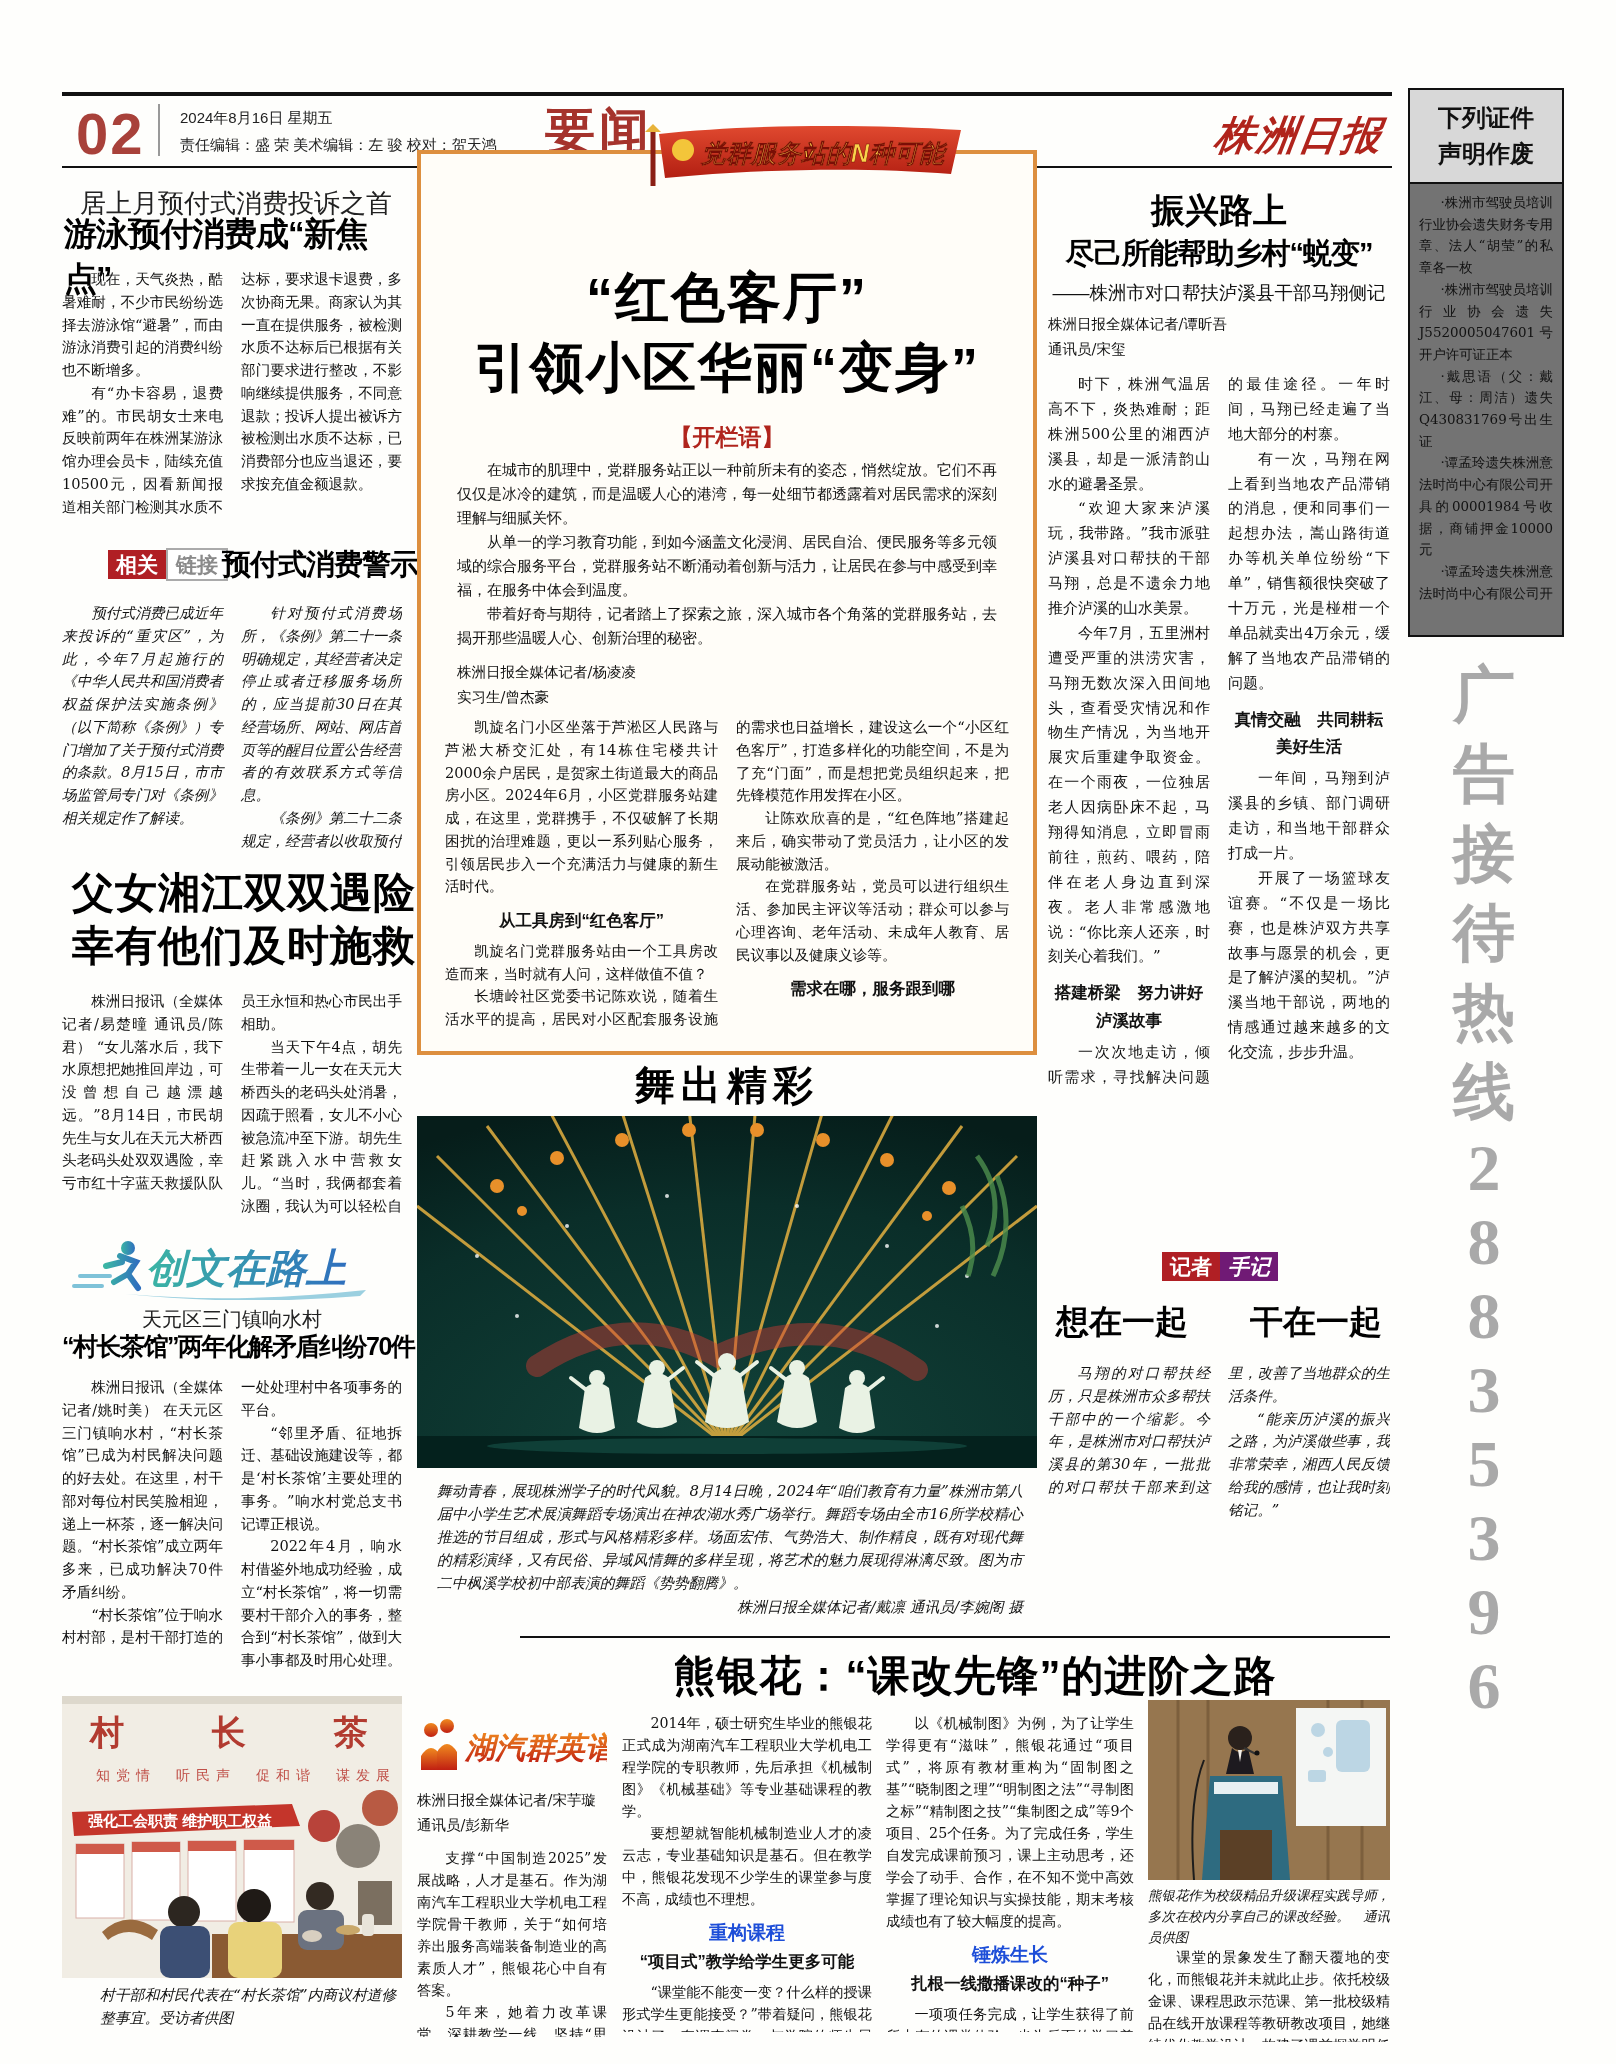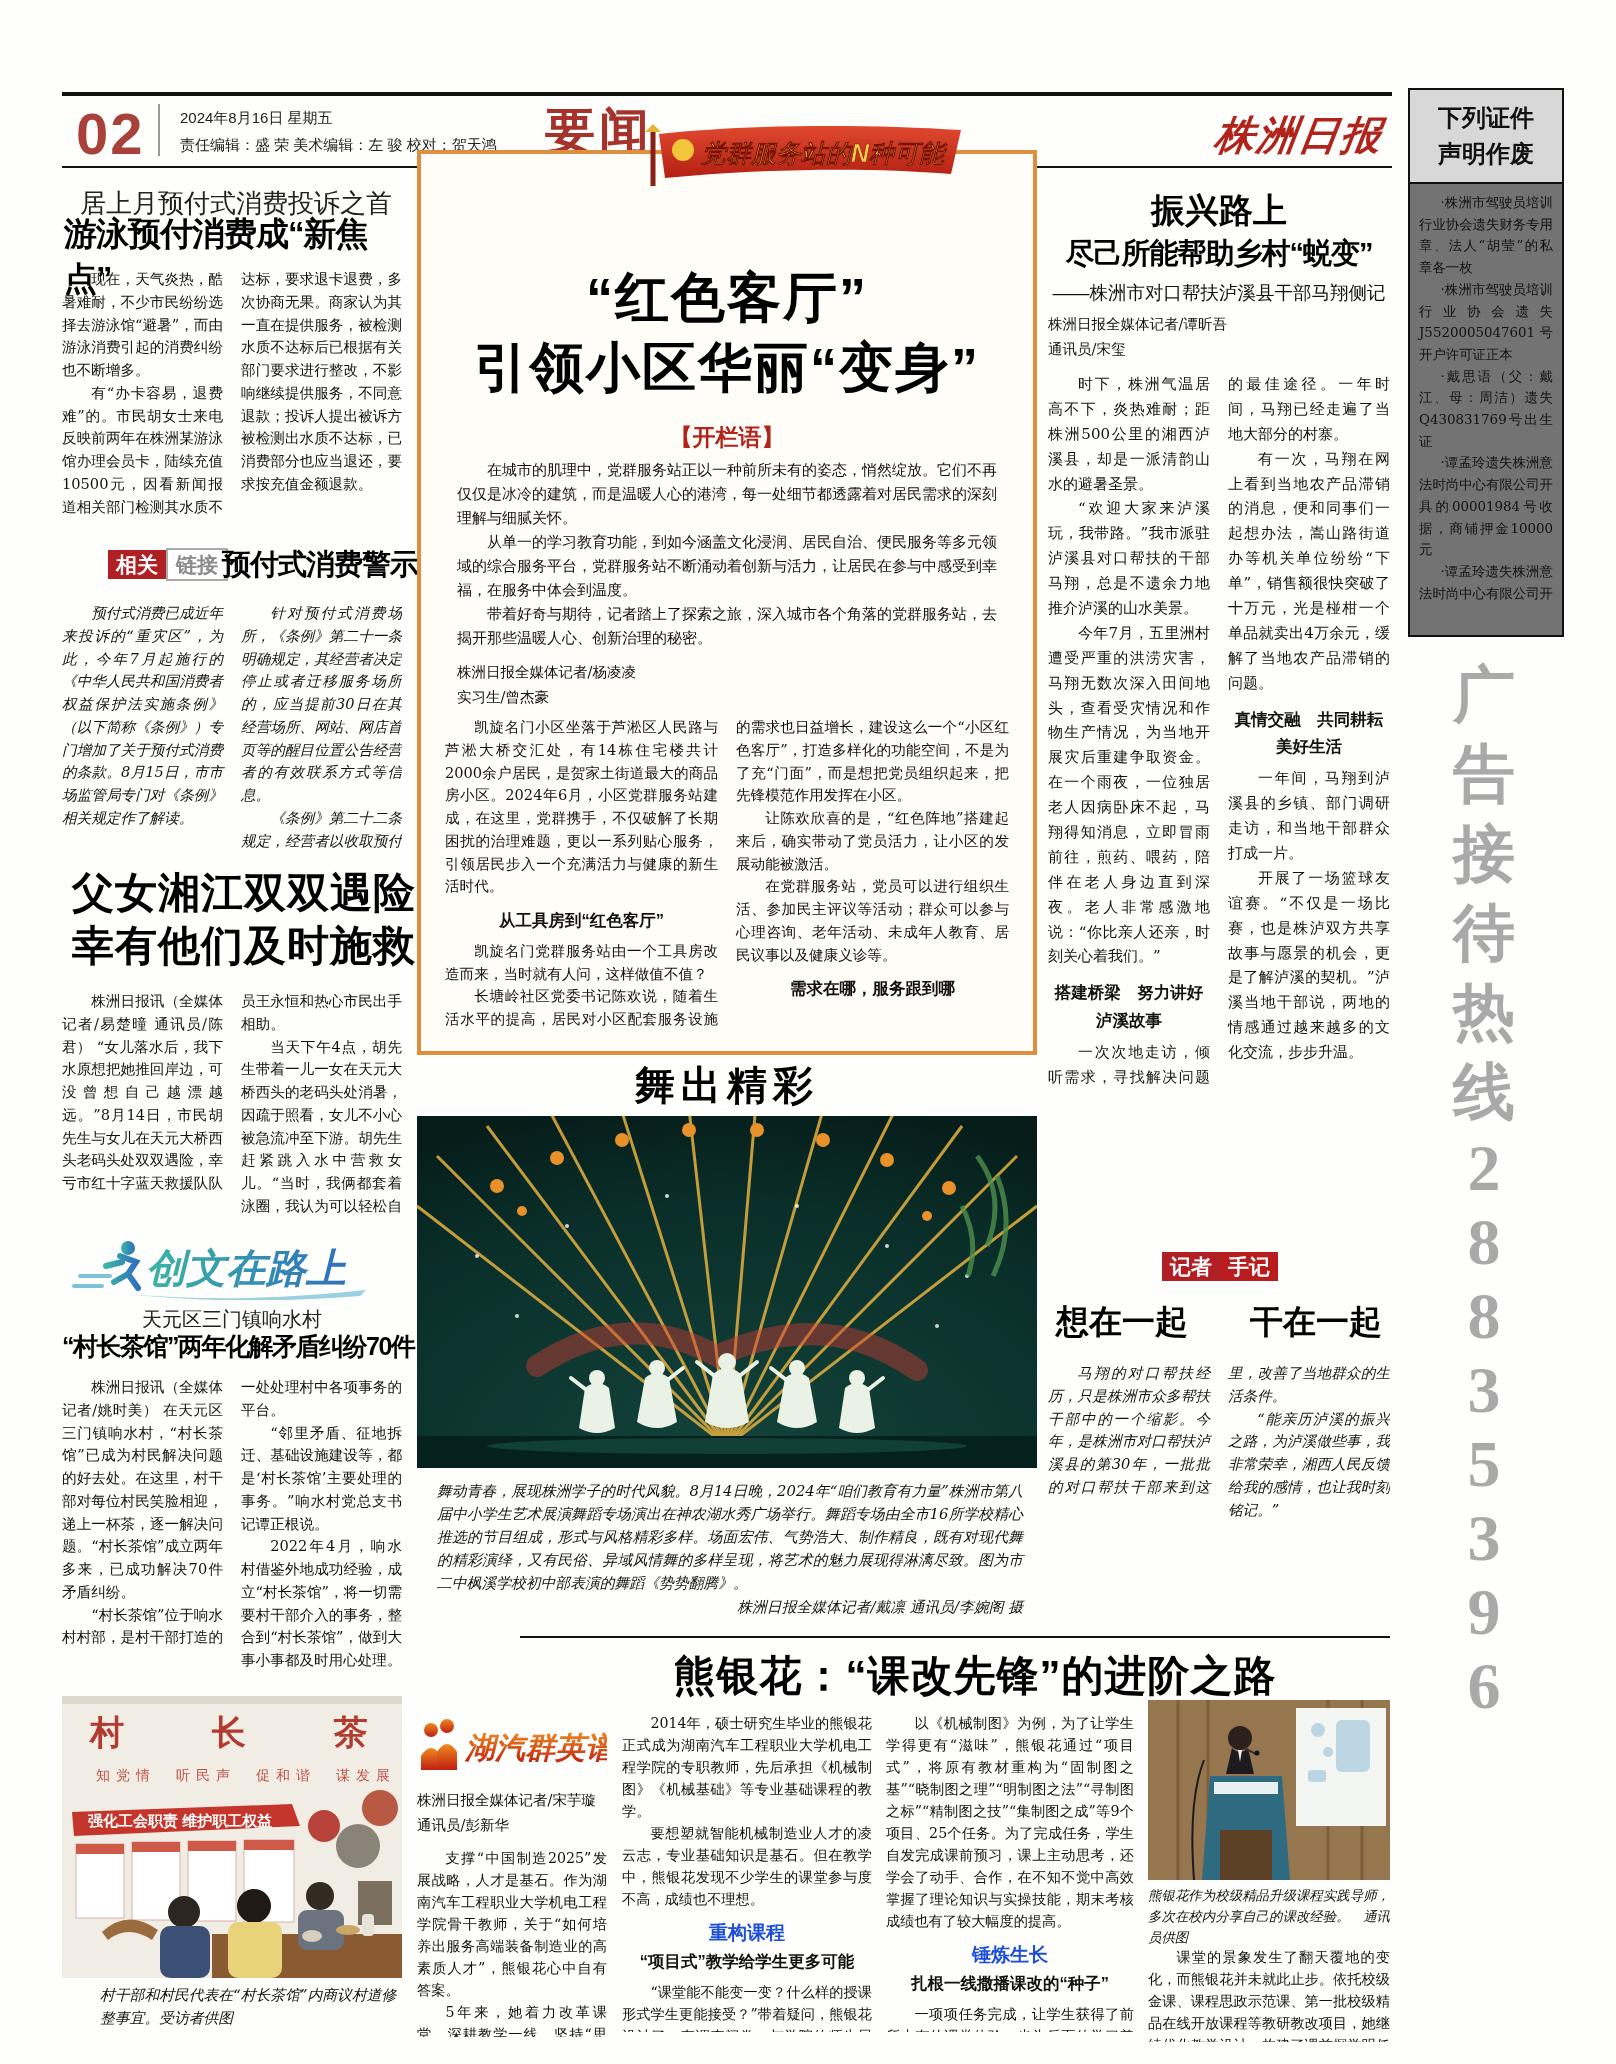--- a/index.html
+++ b/index.html
@@ -19,21 +19,21 @@
   .body2 p,.body1 p{margin:0;text-indent:2em;}
   .body1{font-size:15px;line-height:1.6;text-align:justify;overflow:hidden;}
   .fs{font-style:italic;}
   .colsub{font-family:"Liberation Sans",sans-serif;font-weight:bold;text-align:center;text-indent:0!important;margin:10px 0 6px 0!important;font-size:16.5px;}
   .byline{font-size:14.5px;line-height:1.7;text-indent:0!important;}
   
   .badge{display:inline-block;font-family:"Liberation Sans",sans-serif;font-weight:bold;font-size:21px;
          padding:4px 8px;line-height:1;vertical-align:middle;}
   .badge.red{background:#b01f24;color:#fff;}
   .badge.gray{background:#fff;color:#8a8a8a;border:2px solid #aaa;}
-  .badge.gray2{background:#b91c1c;color:#fff;}
+  .badge.gray2{background:#701a75;color:#fff;font-style:italic;}
   
   .obox{border:4px solid #dd8f3f;background:#fffdf8;}
   .openlabel{color:#b0241c;font-family:"Liberation Sans",sans-serif;font-weight:bold;font-size:23px;text-align:center;}
   
   .photo{display:block;}
   .caption{font-size:14.8px;line-height:1.55;text-align:justify;font-style:italic;}
   .credit{font-size:14.8px;text-align:right;font-style:italic;}
   
   .notice{border:2px solid #111;background:#737373;}
   .notice-head{background:#d8d8d8;text-align:center;font-family:"Liberation Sans",sans-serif;

